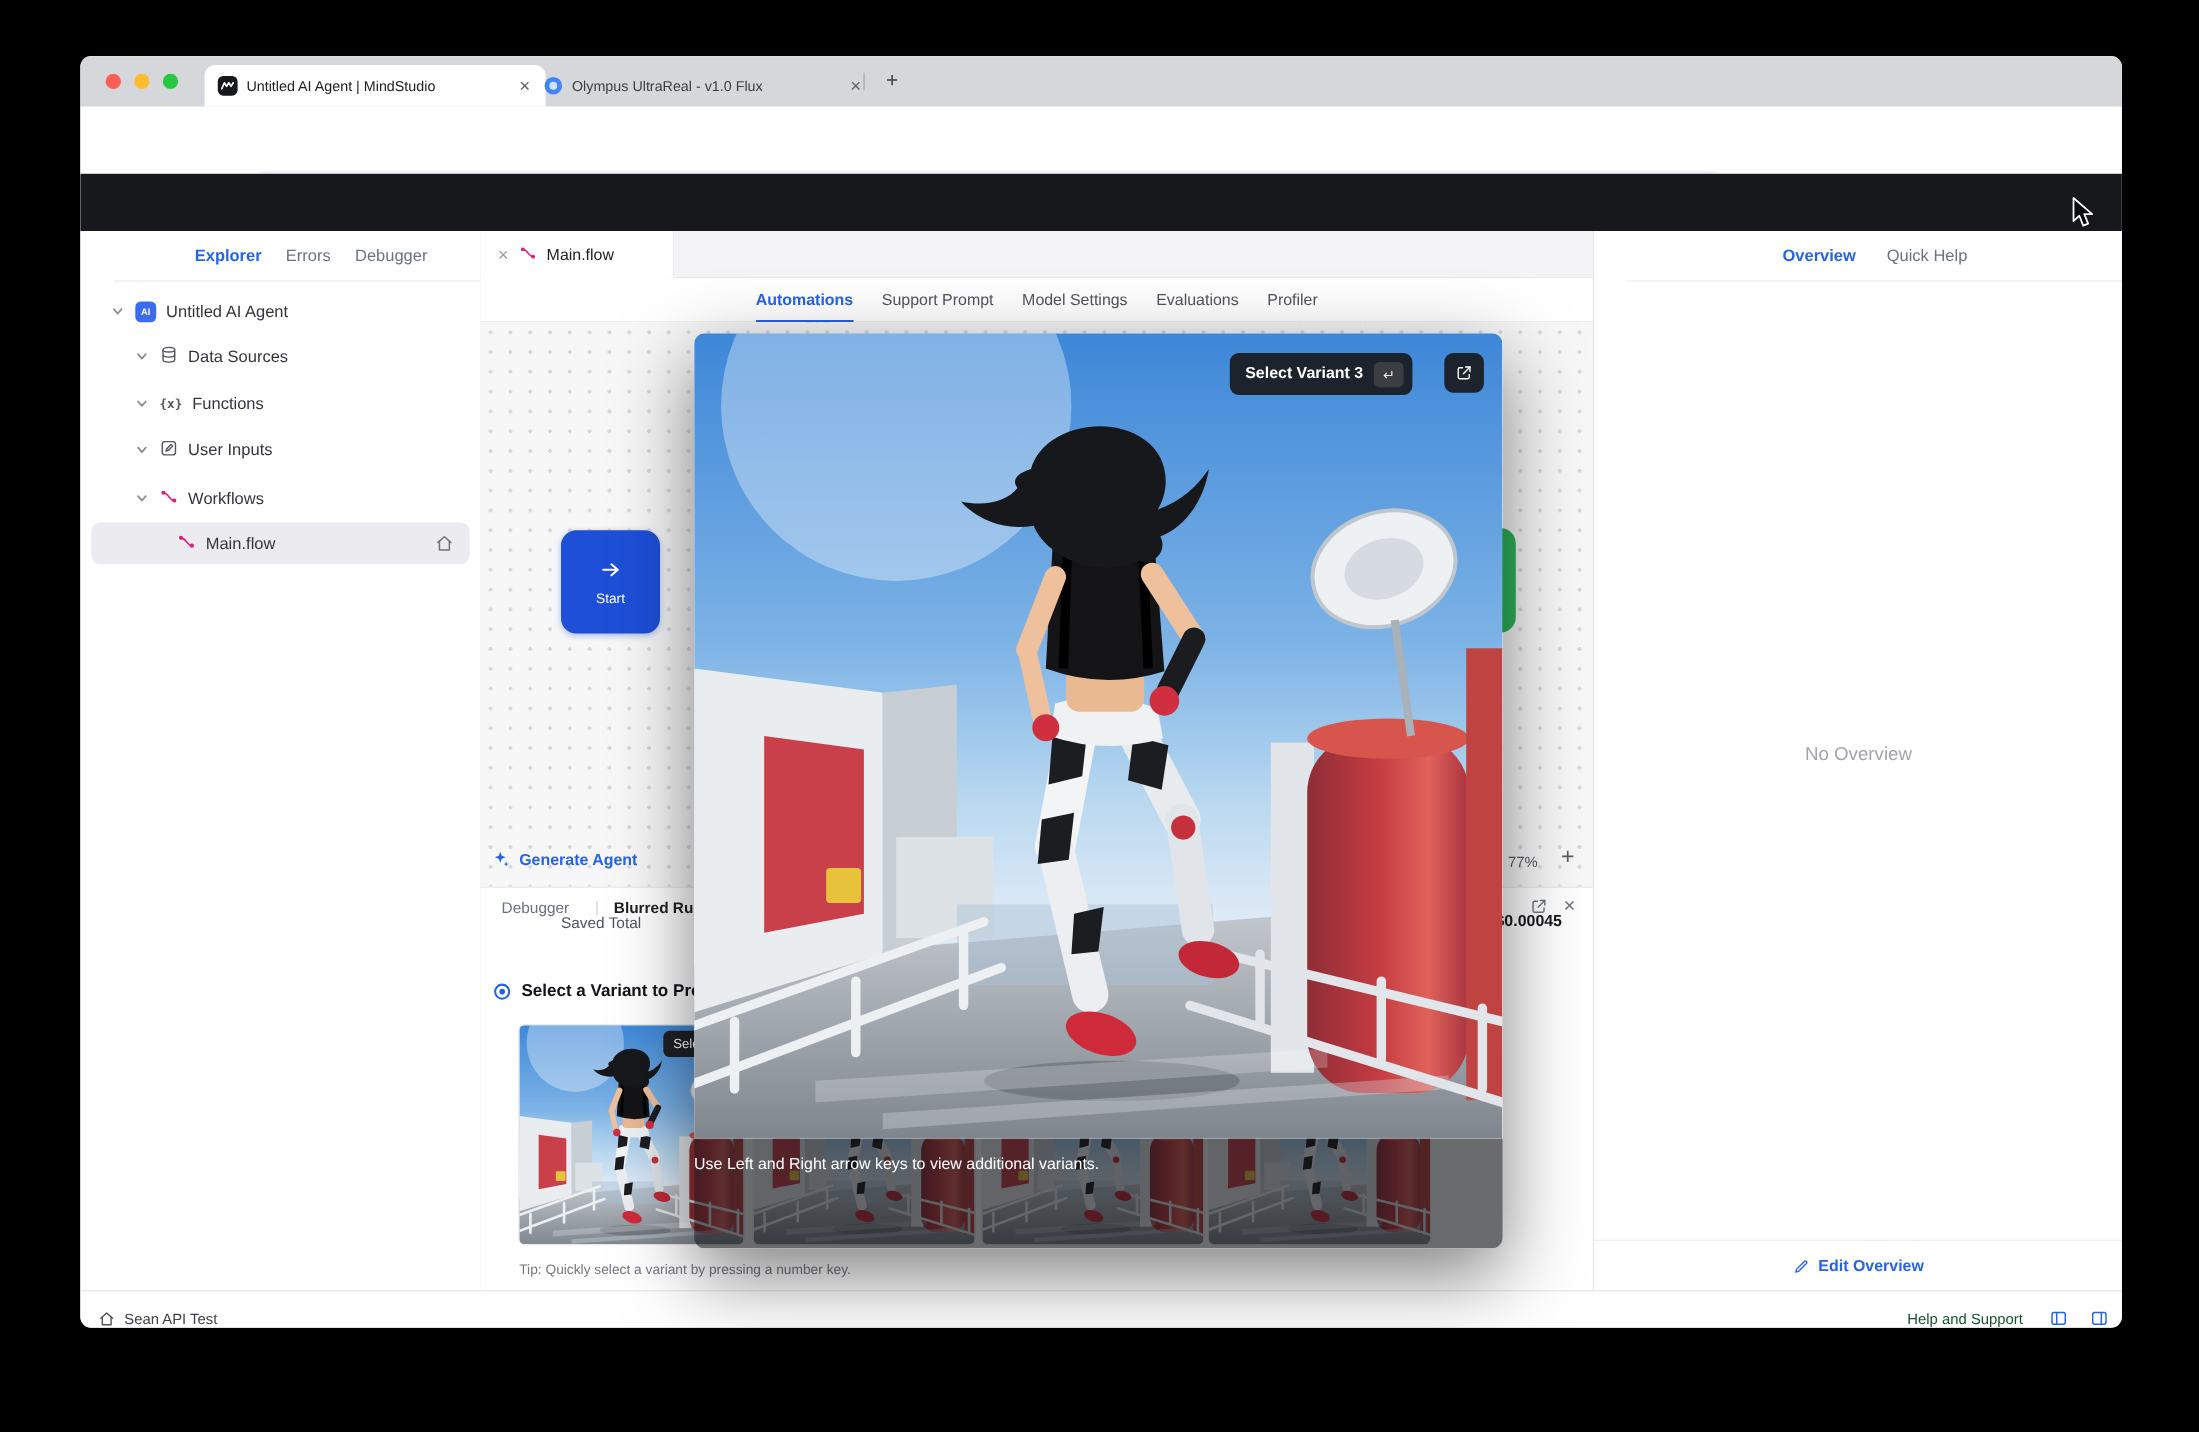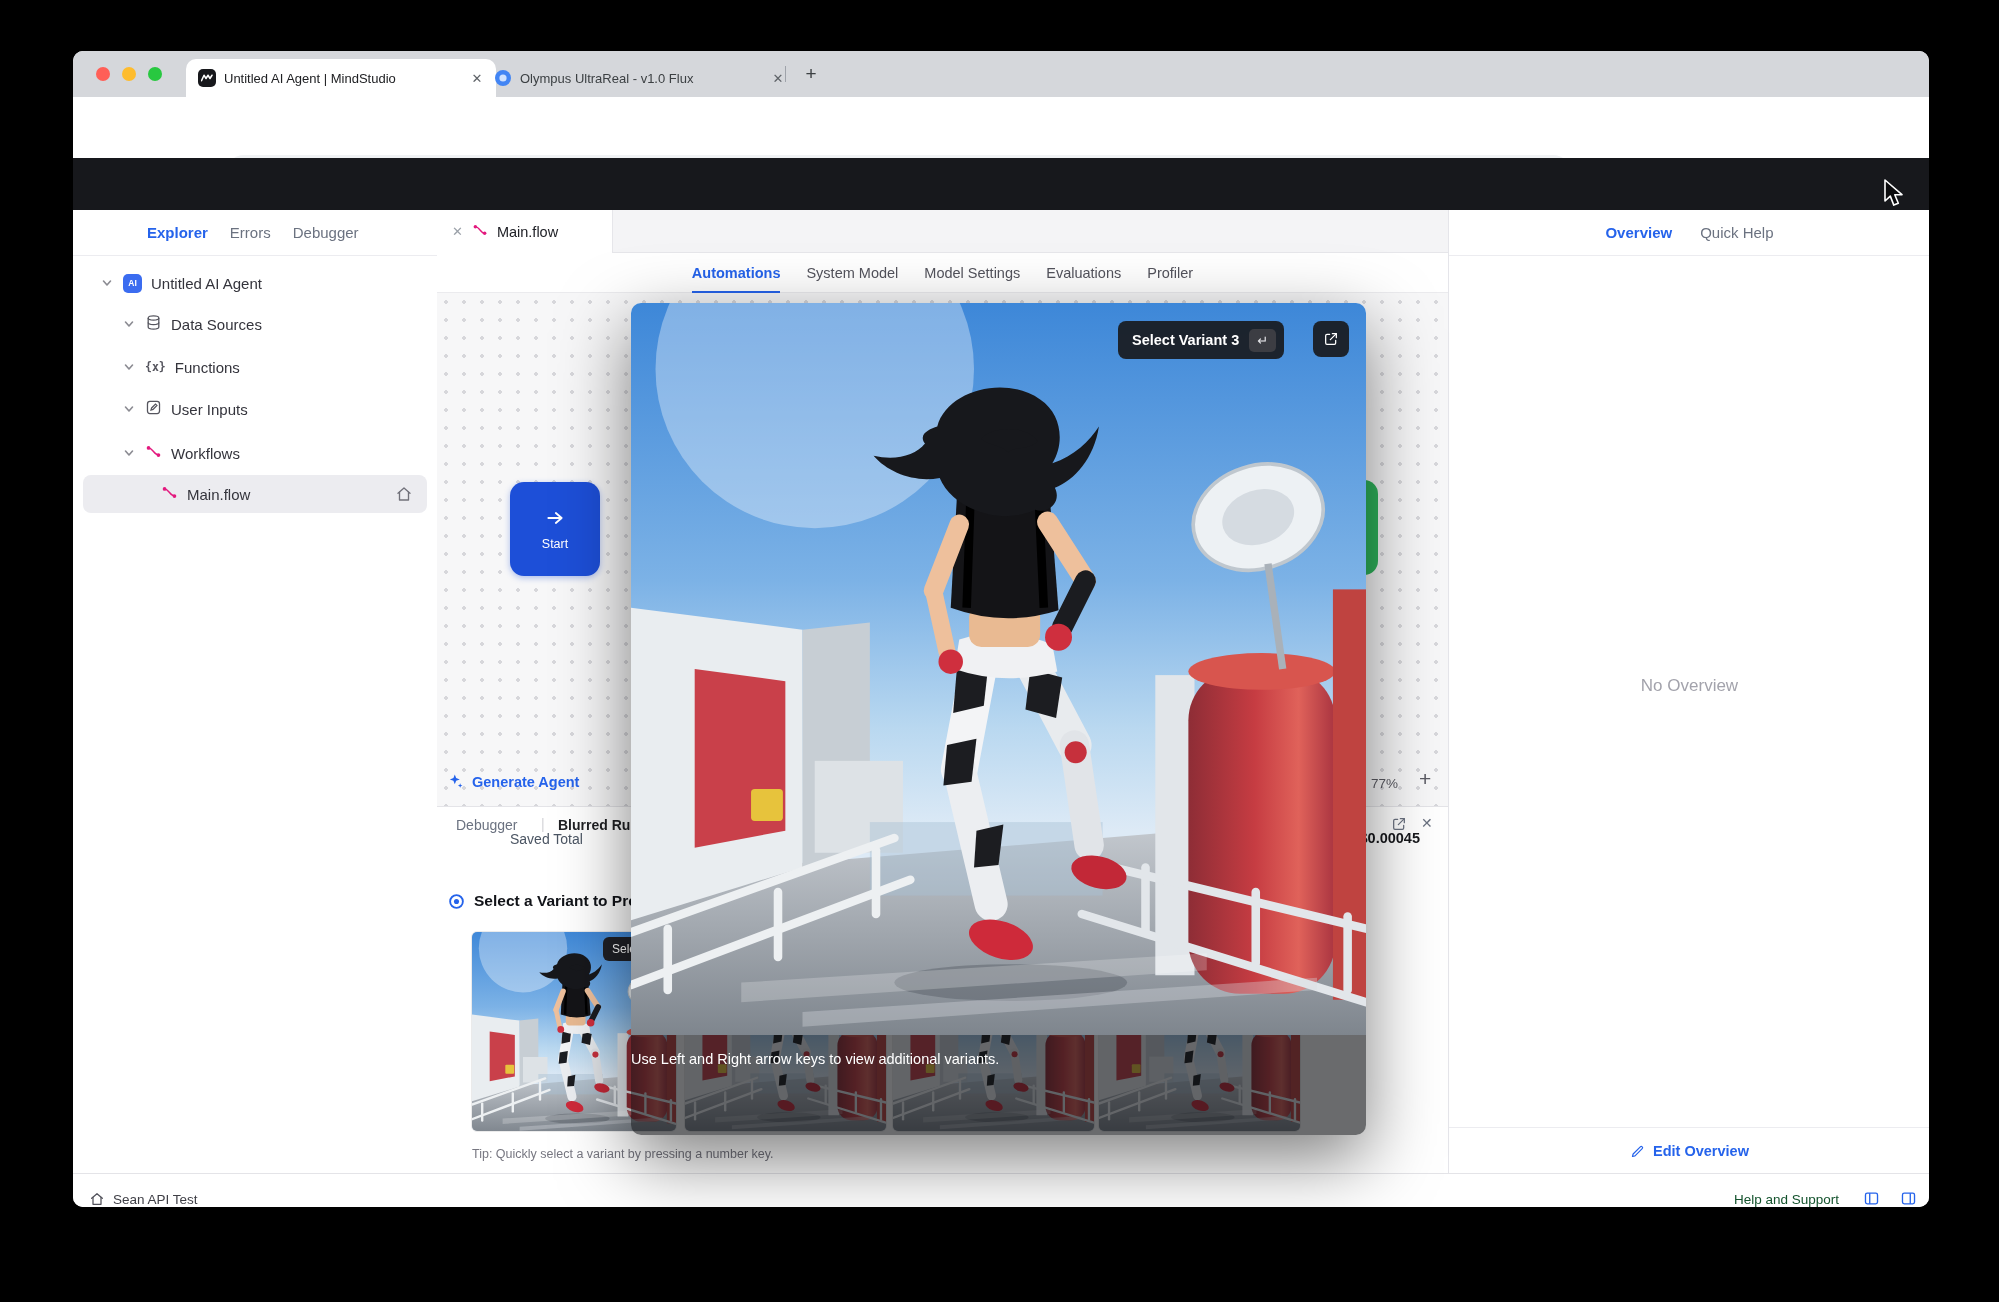--- a/index.html
+++ b/index.html
@@ -31,21 +31,21 @@
   
   #msheader{position:absolute;left:0;top:107px;width:1856px;height:52px;background:#17181c;}
   #backbtn{position:absolute;left:12px;top:116px;width:34px;height:34px;border:1px solid #3c3d45;border-radius:9px;
     display:flex;align-items:center;justify-content:center;}
   #runbtn{position:absolute;left:1740px;top:115px;width:106px;height:36px;border-radius:8px;background:#2563eb;
     display:flex;align-items:center;justify-content:center;gap:8px;color:#fff;font-size:15px;font-weight:700;}
 
   
   #lpanel{position:absolute;left:0;top:159px;width:364px;height:963px;background:#fff;border-right:1px solid #e5e5ea;}
   #rpanel{position:absolute;left:1375px;top:159px;width:481px;height:963px;background:#fff;border-left:1px solid #e5e5ea;}
-  .paneltabs{height:45px;border-bottom:1px solid #ececf0;display:flex;align-items:center;font-size:15px;color:#6b7280;}
+  .paneltabs{height:45px;border-bottom:1px solid #ececf0;display:flex;align-items:center;font-size:15px;color:#6b7280;margin-left:30px;}
   .ptab-active{color:#2563eb;font-weight:700;}
 
   .tree-row{position:absolute;left:0;width:364px;height:42px;display:flex;align-items:center;gap:9px;
     font-size:15px;color:#34343c;box-sizing:border-box;}
   .chev{width:13px;display:flex;}
   .ai-mini{width:19px;height:19px;border-radius:5px;background:#3b6cf0;color:#fff;font-size:8.5px;font-weight:700;
     display:flex;align-items:center;justify-content:center;flex:none;}
   .fx{font-family:"DejaVu Sans Mono",monospace;font-size:11.5px;color:#55555e;font-weight:700;}
 
   
@@ -388,21 +388,21 @@
       <svg width="16" height="16" viewBox="0 0 24 24" fill="none">
           <path d="M5 7c6 0 8 10 14 10" stroke="#e3197e" stroke-width="2"></path>
           <circle cx="5" cy="7" r="2.6" fill="#e3197e"></circle>
           <circle cx="19" cy="17" r="2.6" fill="#e3197e"></circle>
         </svg></span>
     <span>Main.flow</span>
   </div>
 
   <div id="navrow">
     <span class="nav-tab nav-active">Automations</span>
-    <span class="nav-tab">System Model</span>
+    <span class="nav-tab">Support Prompt</span>
     <span class="nav-tab">Model Settings</span>
     <span class="nav-tab">Evaluations</span>
     <span class="nav-tab">Profiler</span>
   </div>
 
   <div id="canvas"></div>
   <div id="greennode"></div>
   <div id="startnode">
     <svg width="20" height="20" viewBox="0 0 24 24" fill="none" stroke="#fff" stroke-width="2.2" stroke-linecap="round" stroke-linejoin="round">
         <path d="M4 12h15M13 6l7 6-7 6"></path>

